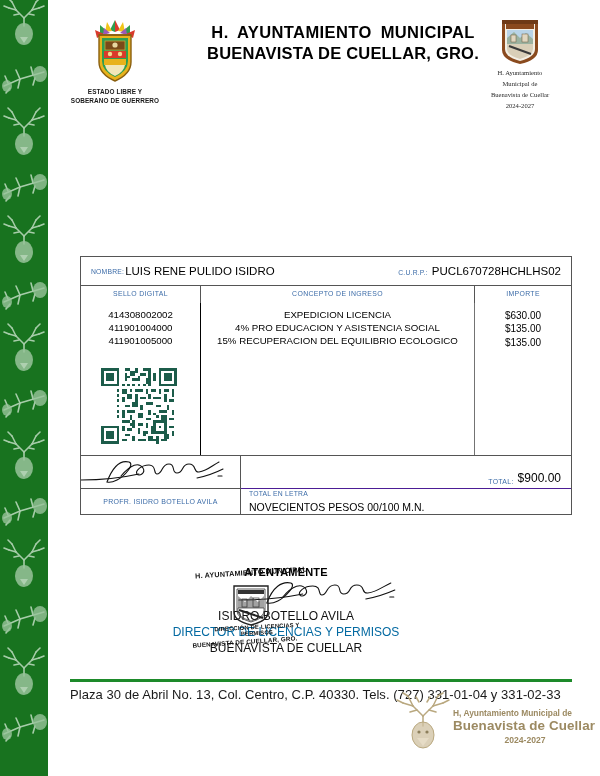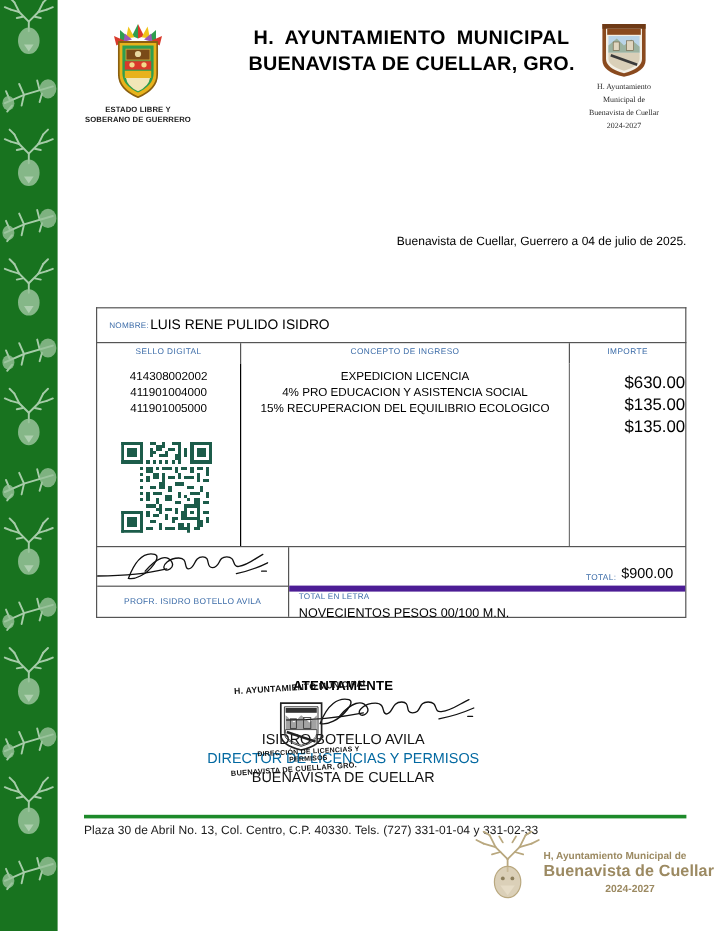--- a/index.html
+++ b/index.html
@@ -122,21 +122,21 @@
   .concept-body { display: flex; min-height: 152px; }
   .cb1 {
     width: 120px; border-right: 1px solid #000000;
     padding: 6px 0 0 0;
   }
   .cb2 { flex: 1; border-right: 1px solid #737373; padding: 6px 0 0 0; }
   .cb3 { width: 96px; padding: 6px 0 0 0; }
 
   .sello { font-size: 9.7px; color: #000; text-align: center; line-height: 1.33; }
   .concepto { font-size: 9.7px; color: #000; text-align: center; line-height: 1.33; }
-  .importe { font-size: 14px; color: #000; text-align: right; line-height: 1.33; }
+  .importe { font-size: 10px; color: #000; text-align: center; line-height: 1.33; }
 
   .qr-holder { margin: 20px 0 0 20px; width: 76px; height: 76px; }
   .qr-holder svg { display: block; width: 76px; height: 76px; }
 
   
   .sig-row { display: flex; }
   .sig-left { width: 160px; border-right: 1px solid #555; }
   .sig-right { flex: 1; }
   .sig-img { height: 32px; position: relative; overflow: hidden; }
   .sig-img svg { position: absolute; left: -4px; top: 0; }
@@ -145,21 +145,21 @@
     height: 26px; display: flex; align-items: center; justify-content: center;
     font-size: 7px; color: #3c6ca8; letter-spacing: .25px;
   }
   .tot-top {
     height: 32px; display: flex; align-items: flex-end;
     justify-content: flex-end; padding: 0 10px 3px 0;
   }
   .tot-lbl { font-size: 6.9px; color: #3c6ca8; letter-spacing: .3px; margin-right: 4px; }
   .tot-val { font-size: 12px; color: #000; margin-top: 36px; }
   .tot-bot {
-    border-top: 5px solid #4c1d95; height: 26px;
+    border-top: 1px solid #4c1d95; height: 26px;
     padding: 1px 0 0 8px;
   }
   .tot-bot .lbl { display: block; line-height: 1.1; }
   .tot-bot .letra { font-size: 10.5px; color: #000; line-height: 1.2; }
 
   
   .watermark {
     position: absolute; left: 205px; top: 528px;
     width: 300px; height: 105px;
     pointer-events: none;
@@ -216,21 +216,21 @@
     font-size: 6.2px; font-weight: 700; letter-spacing: .2px; transform: rotate(-4deg);
   }
 
   
   .footer-rule {
     position: absolute; left: 70px; top: 679px;
     width: 502px; height: 2.5px; background: #1d8a2a;
   }
   .footer-addr {
     position: absolute; left: 70px; top: 687px;
-    font-size: 10px; color: #1a1a1a; letter-spacing: .05px; text-align: right;
+    font-size: 13px; color: #1a1a1a; letter-spacing: .05px; text-align: right;
   }
   .footer-logo {
     position: absolute; left: 395px; top: 692px;
     width: 200px; height: 66px;
   }
   .fl-deer { position: absolute; left: 0; top: 0; width: 56px; height: 62px; }
   .fl-t1 {
     position: absolute; left: 58px; top: 16px;
     font-size: 8.4px; font-weight: 700; color: #9c8a62;
   }
@@ -560,28 +560,31 @@
     </div>
     <div class="crest-muni-cap">
       <div>H. Ayuntamiento</div>
       <div>Municipal de</div>
       <div>Buenavista de Cuellar</div>
       <div>2024-2027</div>
     </div>
   </div>
 
 
-  <div class="date-line">Buenavista de Cuellar, Guerrero a 04 de julio de 2025.</div>
 
   <div class="receipt">
 
     <div class="r-row">
       <div class="nombre-row">
         <span class="lbl">NOMBRE:</span>
         <span class="val">LUIS RENE PULIDO ISIDRO</span>
+        <span class="curp-wrap">
+          <span class="lbl">C.U.R.P.:</span>
+          <span class="val">PUCL670728HCHLHS02</span>
+        </span>
       </div>
     </div>
 
     <div class="r-row">
       <div class="concept-head">
         <div class="ch c1">SELLO DIGITAL</div>
         <div class="ch c2">CONCEPTO DE INGRESO</div>
         <div class="ch c3">IMPORTE</div>
       </div>
       <div class="concept-body">

